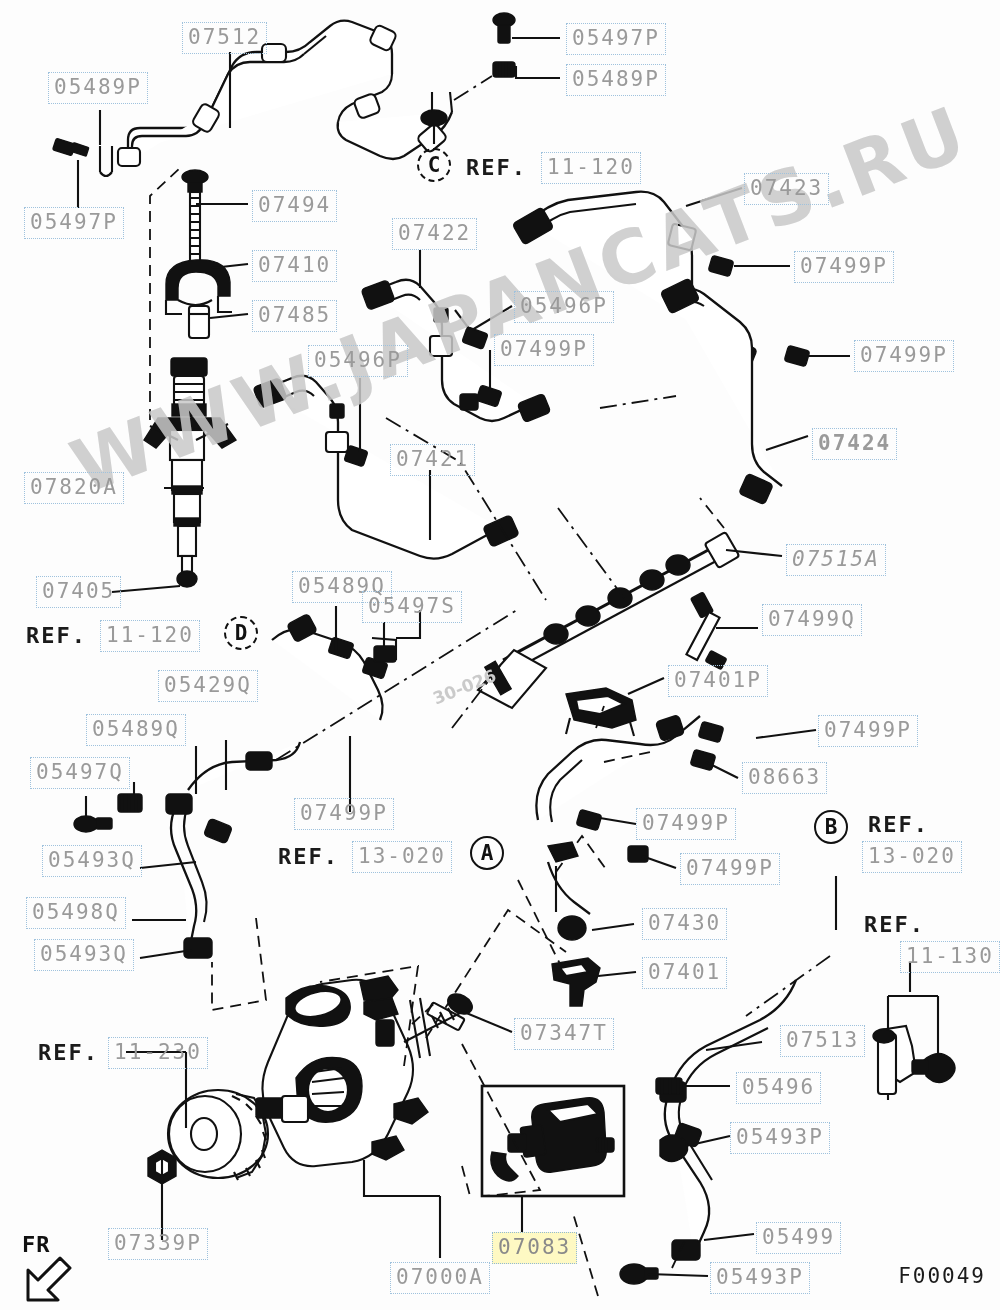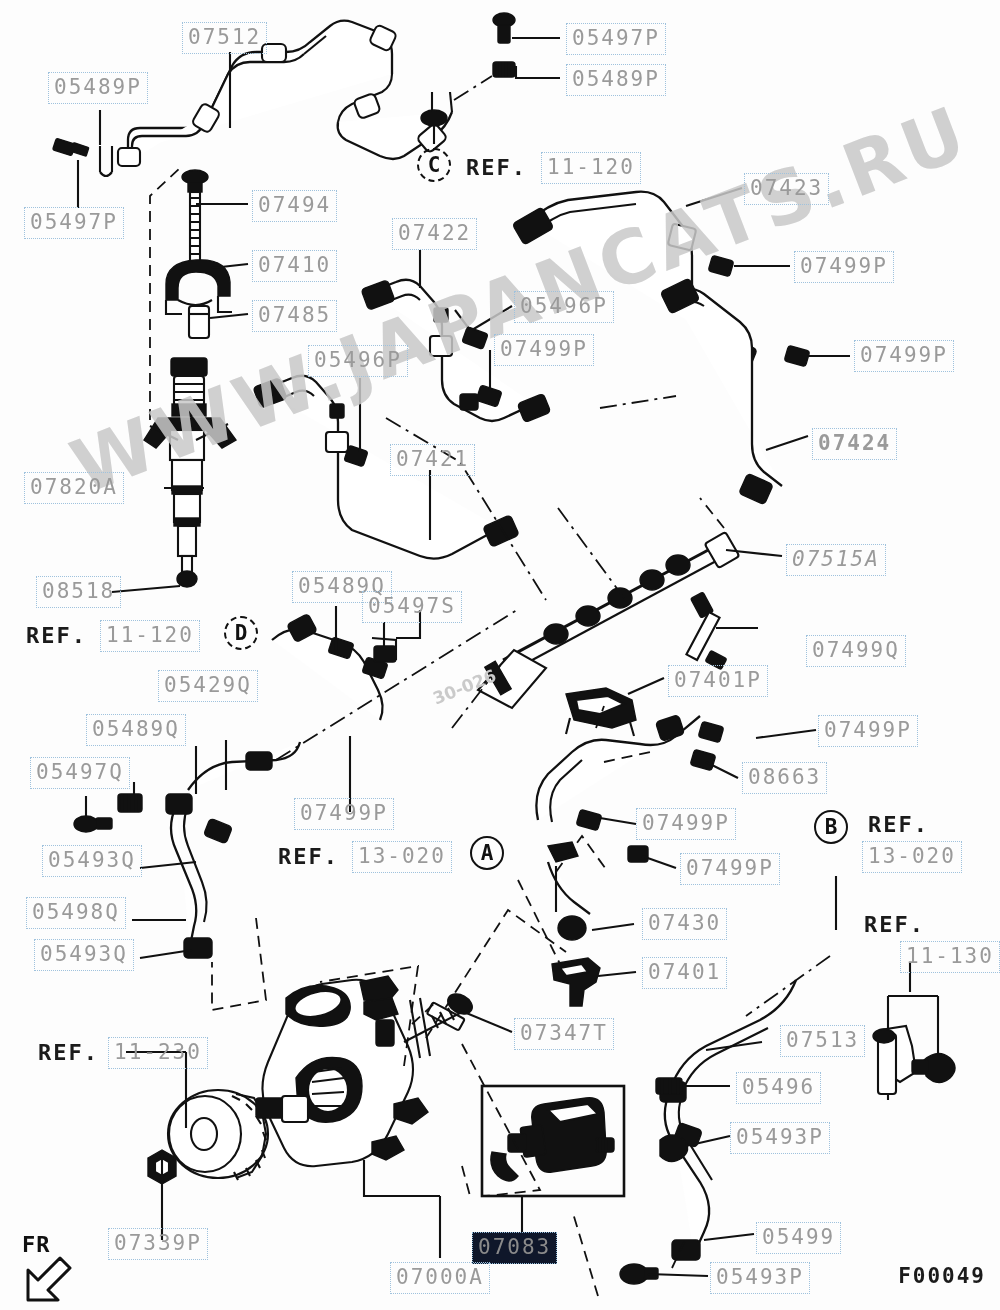--- a/index.html
+++ b/index.html
@@ -55,23 +55,24 @@
     font-weight: normal;
     letter-spacing: 2.0px;
     line-height: 1;
     padding: 4px 5px 5px 5px;
     border: 1px dotted #9fc2dd;
     background: transparent;
     white-space: nowrap;
     box-sizing: border-box;
   }
   .lbl.sel {
-    background: #0f172a;
+    background: #fef9c3;
     border: 1px dotted #8fb8d6;
     color: #8a8a8a;
+    margin-left: 20px;
   }
   
   .refword {
     position: absolute;
     color: #1b1b1b;
     font-size: 22px;
     font-weight: bold;
     letter-spacing: 2px;
     line-height: 1;
     white-space: nowrap;
@@ -93,21 +94,21 @@
     background: transparent;
   }
   .circ.dash { border-style: dashed; }
   
   #diagid {
     position: absolute;
     right: 14px;
     bottom: 22px;
     color: #1b1b1b;
     font-size: 21px;
-    font-weight: bold;
+    font-weight: normal;
     letter-spacing: 2px;
   }
   
   #frtext {
     position: absolute;
     left: 22px;
     top: 1232px;
     color: #111;
     font-size: 22px;
     font-weight: bold;
@@ -500,25 +501,25 @@
   <div class="lbl" style="left:744px;  top:173px;">07423</div>
   <div class="lbl" style="left:794px;  top:251px;">07499P</div>
   <div class="lbl" style="left:392px;  top:218px;">07422</div>
   <div class="lbl" style="left:514px;  top:291px;">05496P</div>
   <div class="lbl" style="left:494px;  top:334px;">07499P</div>
   <div class="lbl" style="left:854px;  top:340px;">07499P</div>
   <div class="lbl" style="left:812px;  top:428px;font-weight:bold;">07424</div>
   <div class="lbl" style="left:308px;  top:345px;">05496P</div>
   <div class="lbl" style="left:390px;  top:444px;">07421</div>
   <div class="lbl" style="left:24px;   top:472px;">07820A</div>
-  <div class="lbl" style="left:36px;   top:576px;">08518</div>
+  <div class="lbl" style="left:36px;   top:576px;">07405</div>
   <div class="lbl" style="left:292px;  top:571px;">05489Q</div>
   <div class="lbl" style="left:362px;  top:591px;">05497S</div>
   <div class="lbl" style="left:786px;  top:544px;font-style:italic;">07515A</div>
-  <div class="lbl" style="left:762px;  top:635px;margin-left:44px;">07499Q</div>
+  <div class="lbl" style="left:762px;  top:604px;">07499Q</div>
   <div class="lbl" style="left:668px;  top:665px;">07401P</div>
   <div class="lbl" style="left:158px;  top:670px;">05429Q</div>
   <div class="lbl" style="left:86px;   top:714px;">05489Q</div>
   <div class="lbl" style="left:30px;   top:757px;">05497Q</div>
   <div class="lbl" style="left:294px;  top:798px;">07499P</div>
   <div class="lbl" style="left:818px;  top:715px;">07499P</div>
   <div class="lbl" style="left:742px;  top:762px;">08663</div>
   <div class="lbl" style="left:636px;  top:808px;">07499P</div>
   <div class="lbl" style="left:42px;   top:845px;">05493Q</div>
   <div class="lbl" style="left:26px;   top:897px;">05498Q</div>

